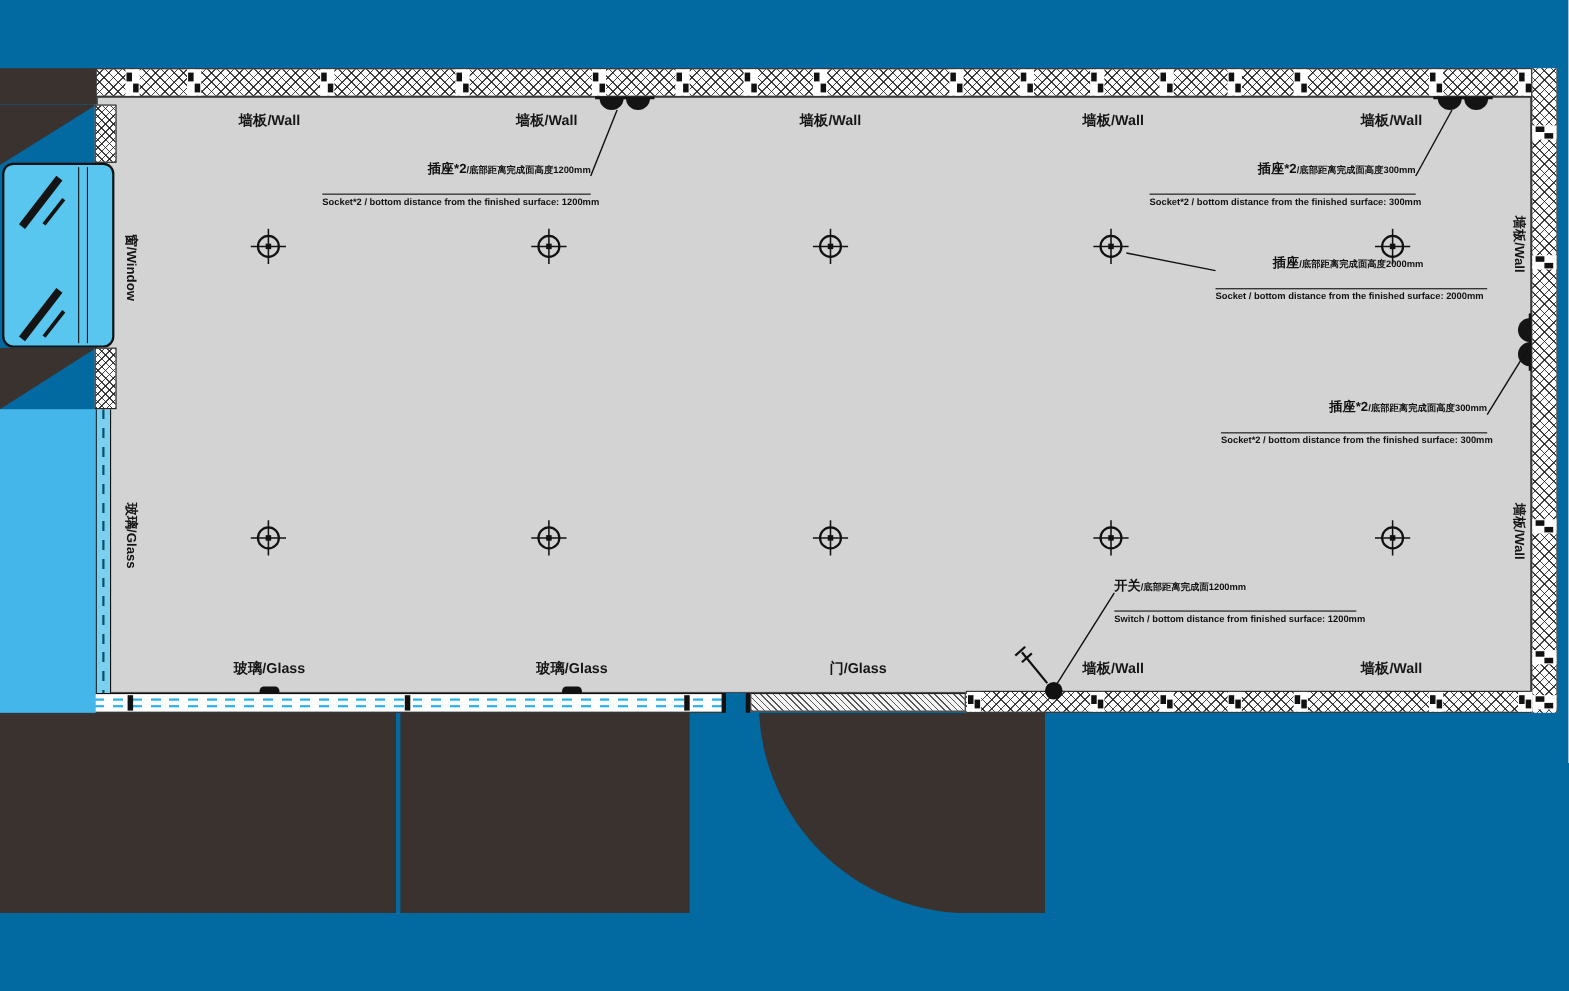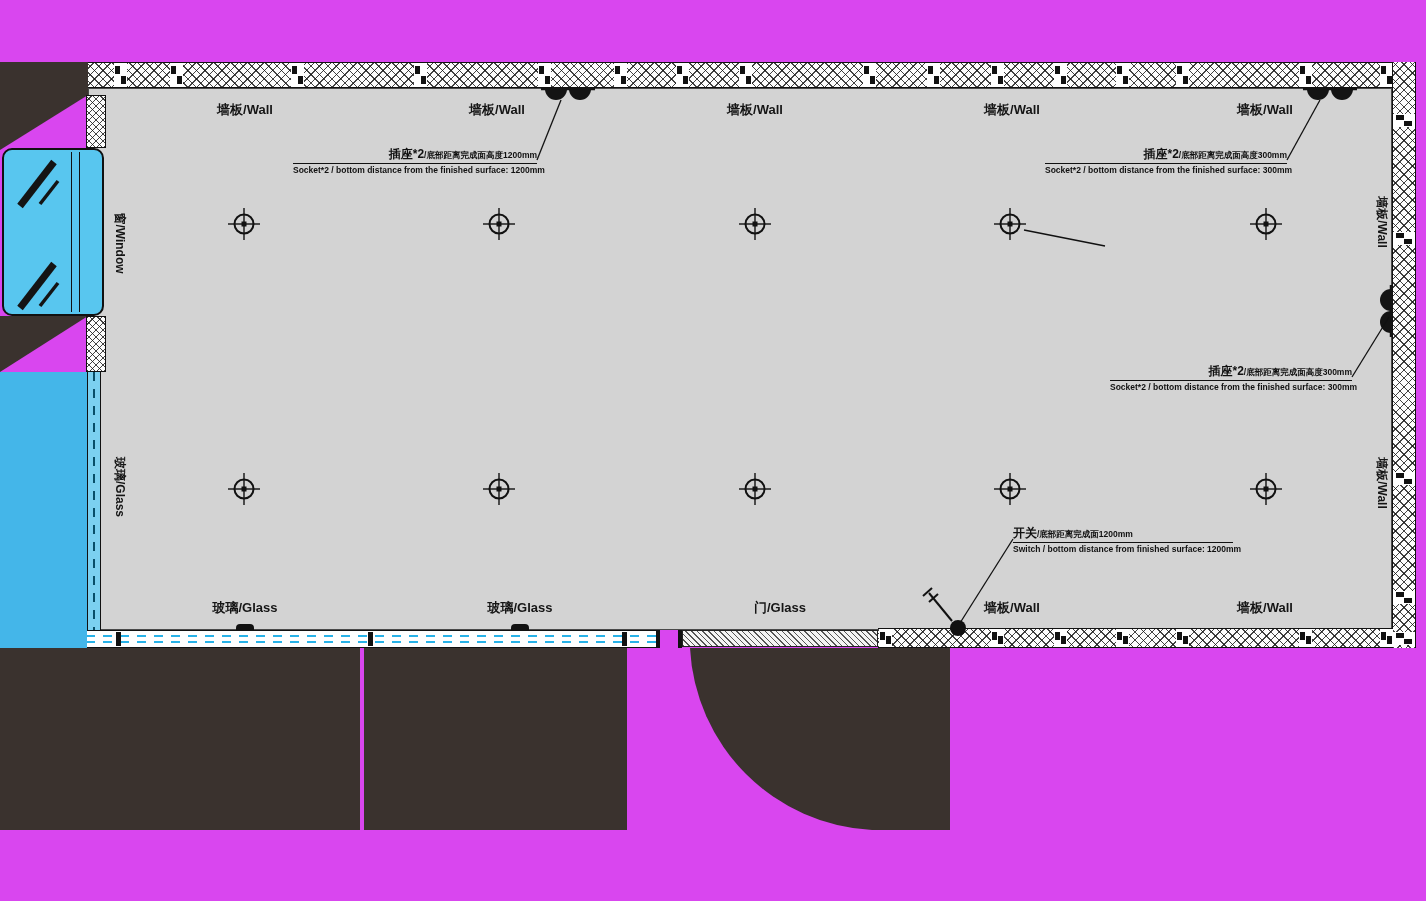--- a/index.html
+++ b/index.html
@@ -1,17 +1,17 @@
 <!DOCTYPE html>
 <html><head>
 <meta charset="utf-8">
 <style>
   html,body{margin:0;padding:0;background:#fff;}
   body{width:1426px;height:901px;overflow:hidden;font-family:"Liberation Sans",sans-serif;}
-  #plan{position:relative;width:1426px;height:901px;background:#d946ef;}
+  #plan{position:relative;width:1426px;height:901px;background:#0369a1;}
 
   
   .band{position:absolute;box-sizing:border-box;background-color:#fdfdfd;
     background-image:repeating-linear-gradient(45deg,rgba(20,20,20,.8) 0 1px,transparent 1px 6px),
                      repeating-linear-gradient(-45deg,rgba(20,20,20,.8) 0 1px,transparent 1px 6px);}
   .band.h{border-top:1.5px solid #111;border-bottom:1.5px solid #111;}
   .band.v{border-left:1.5px solid #111;border-right:1.5px solid #111;}
   #top-band{left:85px;top:62px;width:1309px;height:26px;}
   #right-band{left:1392px;top:62px;width:24px;height:586px;}
   #bottom-band{left:878px;top:628px;width:514px;height:20px;}
@@ -71,21 +71,21 @@
 
   
   .lbl{position:absolute;font-size:13px;font-weight:bold;color:#151515;white-space:nowrap;
        transform:translateX(-50%);}
   .lbl.top{top:101px;}
   .lbl.bottom{top:599px;}
   .lbl.vert{transform:translate(-50%,-50%) rotate(90deg);font-size:12px;}
 
   
   .callout{position:absolute;color:#111;line-height:1.15;}
-  .callout .zh{display:block;border-bottom:1.5px solid #111;padding-bottom:1px;white-space:nowrap;}
+  .callout .zh{display:block;border-bottom:1.5px solid #111;padding-bottom:14px;white-space:nowrap;}
   .callout .nm{font-size:12px;font-weight:bold;}
   .callout .sp{font-size:8.5px;font-weight:bold;}
   .callout .en{display:block;margin-top:2px;font-size:8.5px;font-weight:bold;white-space:nowrap;}
 
   #ovl{position:absolute;left:0;top:0;width:1426px;height:901px;pointer-events:none;}
 </style>
 </head>
 <body>
 
 <div id="plan">
@@ -170,20 +170,24 @@
   <div class="lbl vert" style="left:1381px;top:483px">墙板/Wall</div>
 
   <div class="callout" style="left:293px;top:144px;width:244px;text-align:right">
     <span class="zh"><span class="nm">插座*2</span><span class="sp">/底部距离完成面高度1200mm</span></span>
     <span class="en">Socket*2 /  bottom distance from the finished surface: 1200mm</span>
   </div>
   <div class="callout" style="left:1045px;top:144px;width:242px;text-align:right">
     <span class="zh"><span class="nm">插座*2</span><span class="sp">/底部距离完成面高度300mm</span></span>
     <span class="en">Socket*2 /  bottom distance from the finished surface: 300mm</span>
   </div>
+  <div class="callout" style="left:1105px;top:230px;width:247px;text-align:right">
+    <span class="zh"><span style="margin-right:58px"><span class="nm">插座</span><span class="sp">/底部距离完成面高度2000mm</span></span></span>
+    <span class="en"><span style="margin-right:60px">Socket /  bottom distance from the finished surface: 2000mm</span></span>
+  </div>
   <div class="callout" style="left:1110px;top:361px;width:242px;text-align:right">
     <span class="zh"><span class="nm">插座*2</span><span class="sp">/底部距离完成面高度300mm</span></span>
     <span class="en">Socket*2 /  bottom distance from the finished surface: 300mm</span>
   </div>
   <div class="callout" style="left:1013px;top:523px;width:220px;text-align:left">
     <span class="zh"><span class="nm">开关</span><span class="sp">/底部距离完成面1200mm</span></span>
     <span class="en">Switch /  bottom distance from finished surface: 1200mm</span>
   </div>
 
   <svg id="ovl" viewBox="0 0 1426 901">

